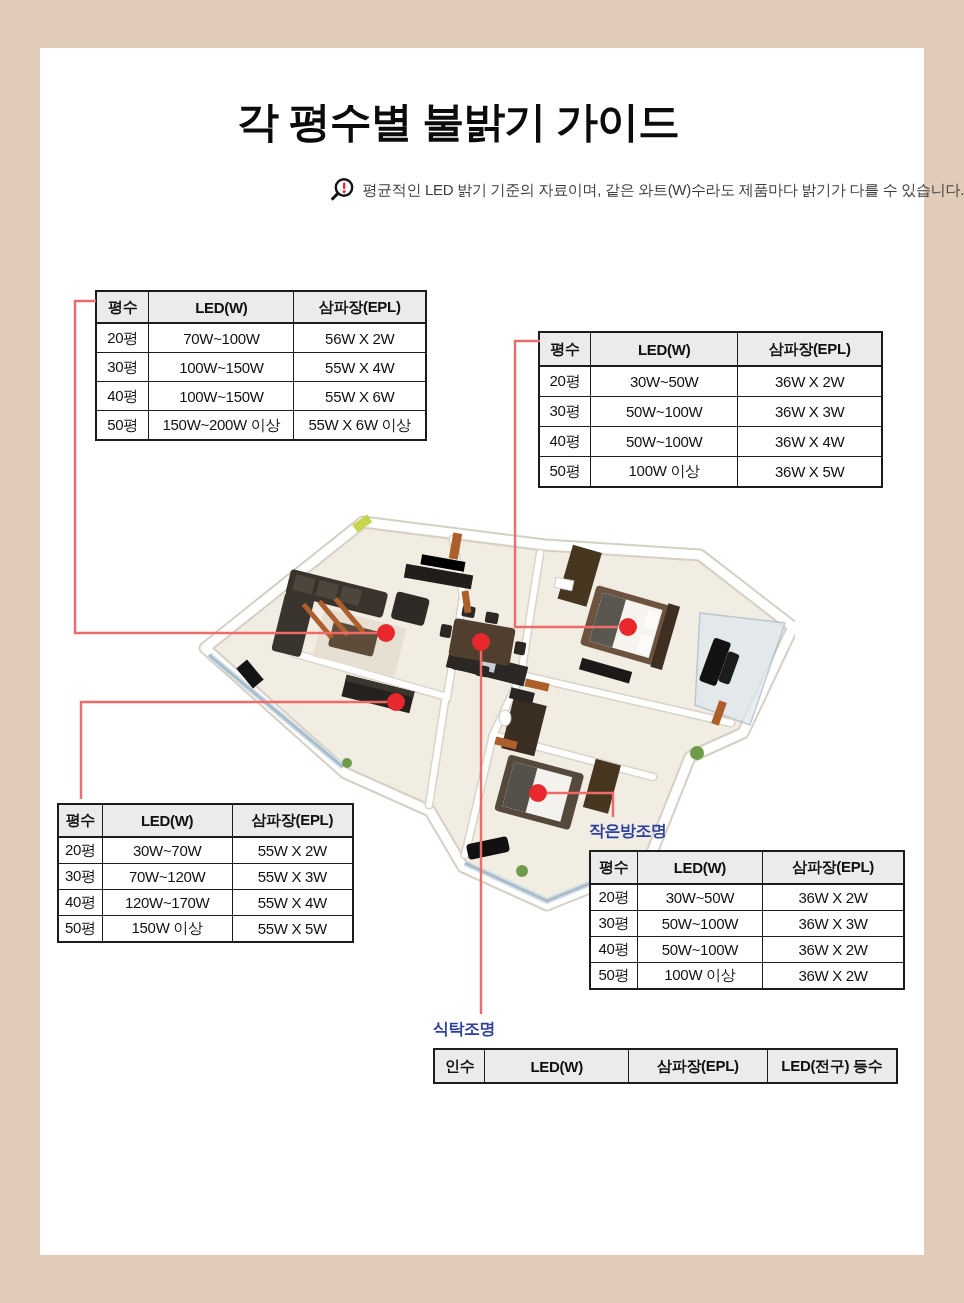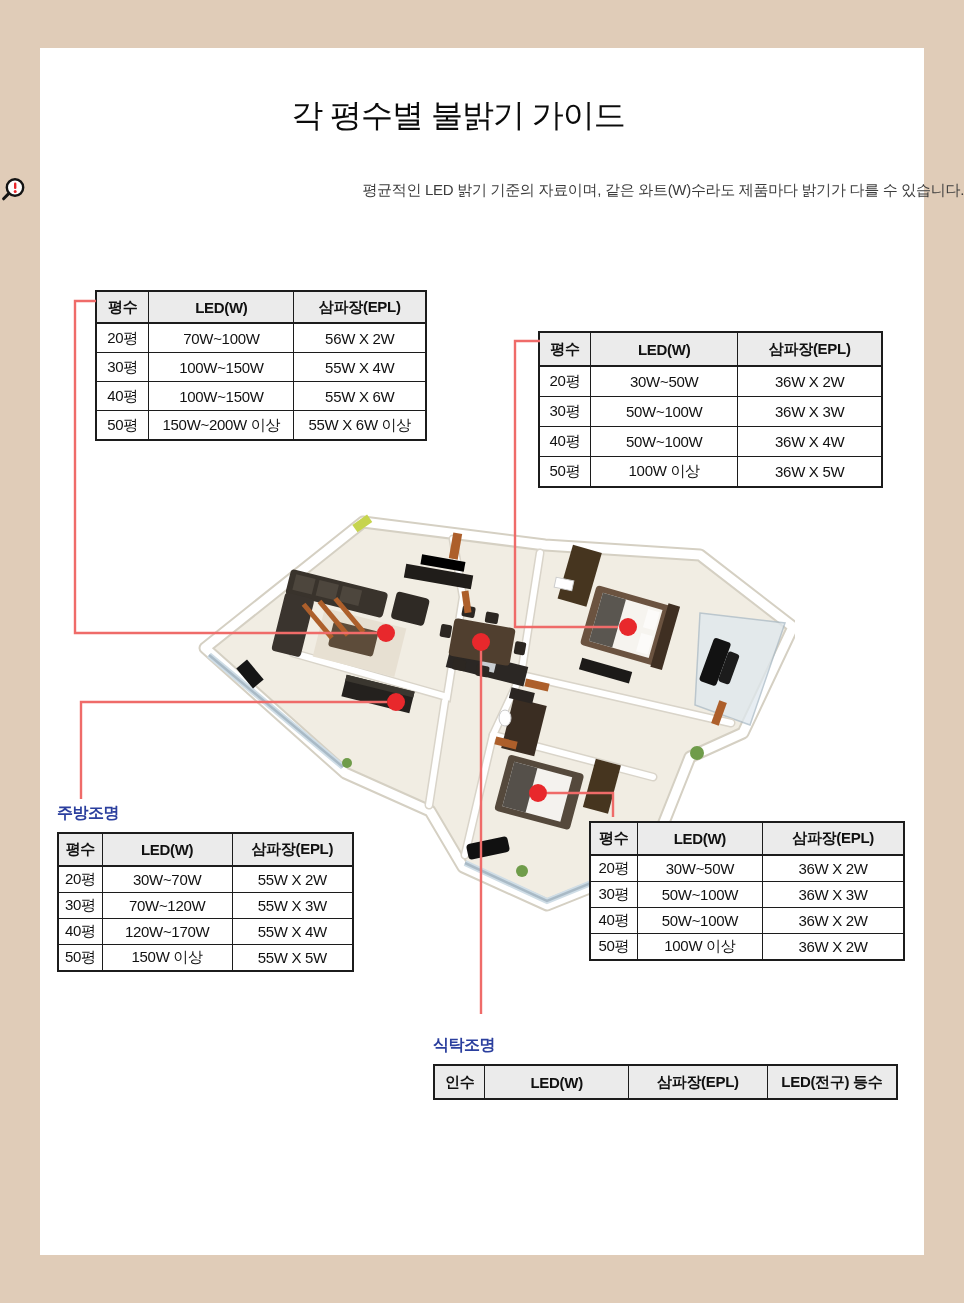--- a/index.html
+++ b/index.html
@@ -10,25 +10,25 @@
     font-family:"Liberation Sans", sans-serif;
     overflow:hidden;
   }
   .content{
     position:absolute;left:40px;top:48px;width:884px;height:1207px;
     background:#ffffff;
   }
   .page-title{
     position:absolute;left:0;top:94px;width:916px;
     text-align:center;
-    font-size:32px;font-weight:400;letter-spacing:-1px;color:#0b0b0b;
+    font-size:42px;font-weight:700;letter-spacing:-1px;color:#0b0b0b;
   }
   .notice-row{
     position:absolute;left:0;top:176px;width:964px;
-    display:flex;justify-content:space-between;align-items:center;gap:5px;
+    display:flex;justify-content:flex-end;align-items:center;gap:5px;
   }
   .notice-text{font-size:15px;color:#3c3c3c;letter-spacing:-0.3px;}
   .tblock{position:absolute;z-index:4;}
   .tlabel{
     font-size:16px;font-weight:bold;color:#2b3f9e;
     margin-bottom:8px;letter-spacing:-0.5px;
   }
   table.guide{
     border-collapse:collapse;width:100%;
     border:2px solid #1c1c1c;background:#fff;
@@ -260,21 +260,20 @@
       <tr>
           <td>50평</td>
           <td>100W 이상</td>
           <td>36W X 5W</td>
         </tr>
     </tbody>
   </table>
 </div>
 
 <div class="tblock" style="left:57px;top:803px;width:297px;--hh:31px;--rh:25px;">
-  <div class="tlabel">주방조명</div>
   <table class="guide">
     <colgroup>
         <col style="width:15%">
         <col style="width:44%">
         <col style="width:41%">
       </colgroup>
     <thead>
         <tr>
       <th>평수</th>
       <th>LED(W)</th>
@@ -300,20 +299,21 @@
       <tr>
           <td>50평</td>
           <td>150W 이상</td>
           <td>55W X 5W</td>
         </tr>
     </tbody>
   </table>
 </div>
 
 <div class="tblock" style="left:589px;top:821px;width:316px;--hh:31px;--rh:25px;">
+  <div class="tlabel">작은방조명</div>
   <table class="guide">
     <colgroup>
         <col style="width:15%">
         <col style="width:40%">
         <col style="width:45%">
       </colgroup>
     <thead>
         <tr>
       <th>평수</th>
       <th>LED(W)</th>
@@ -338,21 +338,21 @@
         </tr>
       <tr>
           <td>50평</td>
           <td>100W 이상</td>
           <td>36W X 2W</td>
         </tr>
     </tbody>
   </table>
 </div>
 
-<div class="tblock" style="left:433px;top:1019px;width:465px;margin-top:16px;--hh:32px;--rh:29px;">
+<div class="tblock" style="left:433px;top:1019px;width:465px;--hh:32px;--rh:29px;">
   <div class="tlabel">식탁조명</div>
   <table class="guide">
     <colgroup>
         <col style="width:11%">
         <col style="width:31%">
         <col style="width:30%">
         <col style="width:28%">
       </colgroup>
     <thead>
         <tr>

